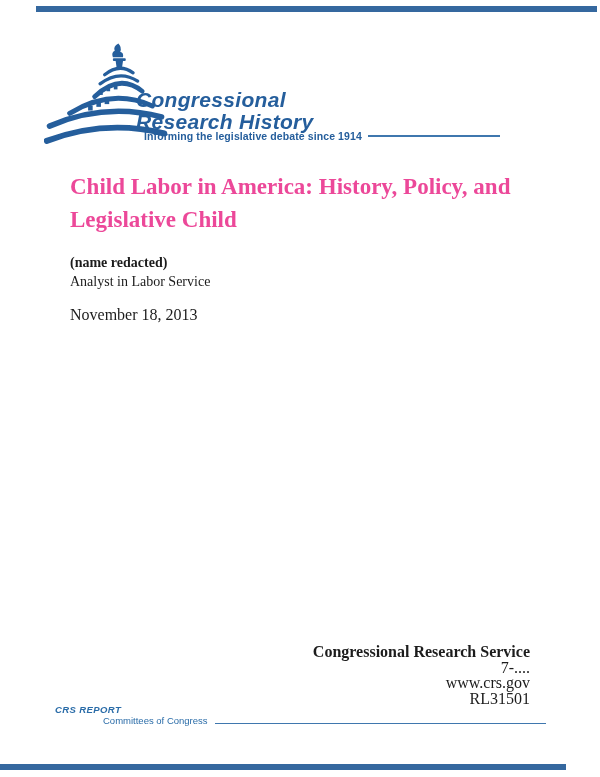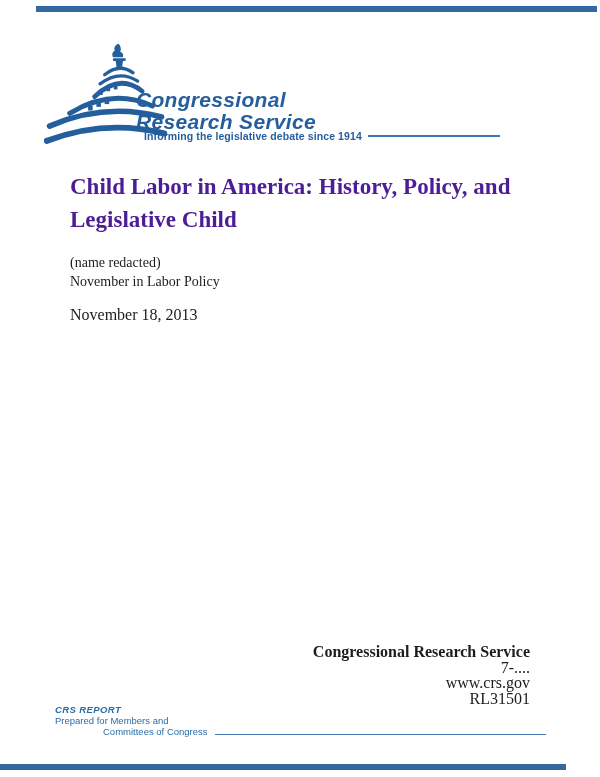--- a/index.html
+++ b/index.html
@@ -50,28 +50,28 @@
     white-space:nowrap;
   }
   .tagline-rule{
     flex:1;margin-left:6px;margin-bottom:2px;
     border-bottom:2px solid var(--rule-blue);
   }
   
   .report-title{
     position:absolute;left:70px;top:170px;width:470px;
     font-size:23px;line-height:33px;font-weight:bold;
-    color:#4c1d95;
+    color:#ec4899;
   }
   
   .author-block{
     position:absolute;left:70px;top:253px;
     font-size:14px;line-height:19px;
   }
-  .author-name{font-weight:normal;}
+  .author-name{font-weight:bold;}
   .report-date{
     position:absolute;left:70px;top:306px;
     font-size:16px;
   }
   
   .footer-right{
     position:absolute;right:70px;top:644px;
     text-align:right;
     font-size:16px;line-height:15.5px;
   }
@@ -117,50 +117,49 @@
       <rect x="57" y="68" width="5" height="5" fill="#255e9c" stroke="none"></rect>
       <rect x="66" y="65" width="5" height="5" fill="#255e9c" stroke="none"></rect>
 
       <path d="M6 94 q60 -26 122 -10" stroke-width="6"></path>
       <path d="M3 110 q64 -24 128 -8" stroke-width="6.5"></path>
     </g>
   </svg>
 
   <div class="logo-text">
     <div>Congressional</div>
-    <div>Research Service</div>
+    <div>Research History</div>
   </div>
 
   <div class="logo-tagline-row">
     <span class="logo-tagline">Informing the legislative debate since 1914</span>
     <span class="tagline-rule"></span>
   </div>
 
   <div class="report-title">
     <div>Child Labor in America: History, Policy, and</div>
     <div>Legislative Child</div>
   </div>
 
   <div class="author-block">
     <div class="author-name">(name redacted)</div>
-    <div>November in Labor Policy</div>
+    <div>Analyst in Labor Service</div>
   </div>
 
   <div class="report-date">November 18, 2013</div>
 
   <div class="footer-right">
     <div class="org">Congressional Research Service</div>
     <div>7-....</div>
     <div>www.crs.gov</div>
     <div>RL31501</div>
   </div>
 
   <div class="footer-left">
     <div class="crs-label">CRS REPORT</div>
-    <div>Prepared for Members and</div>
     <div class="footer-rule-row">
       <span>Committees of Congress</span>
       <span class="footer-rule"></span>
     </div>
   </div>
 
   <div class="bottom-bar"></div>
 
 </div>
 

